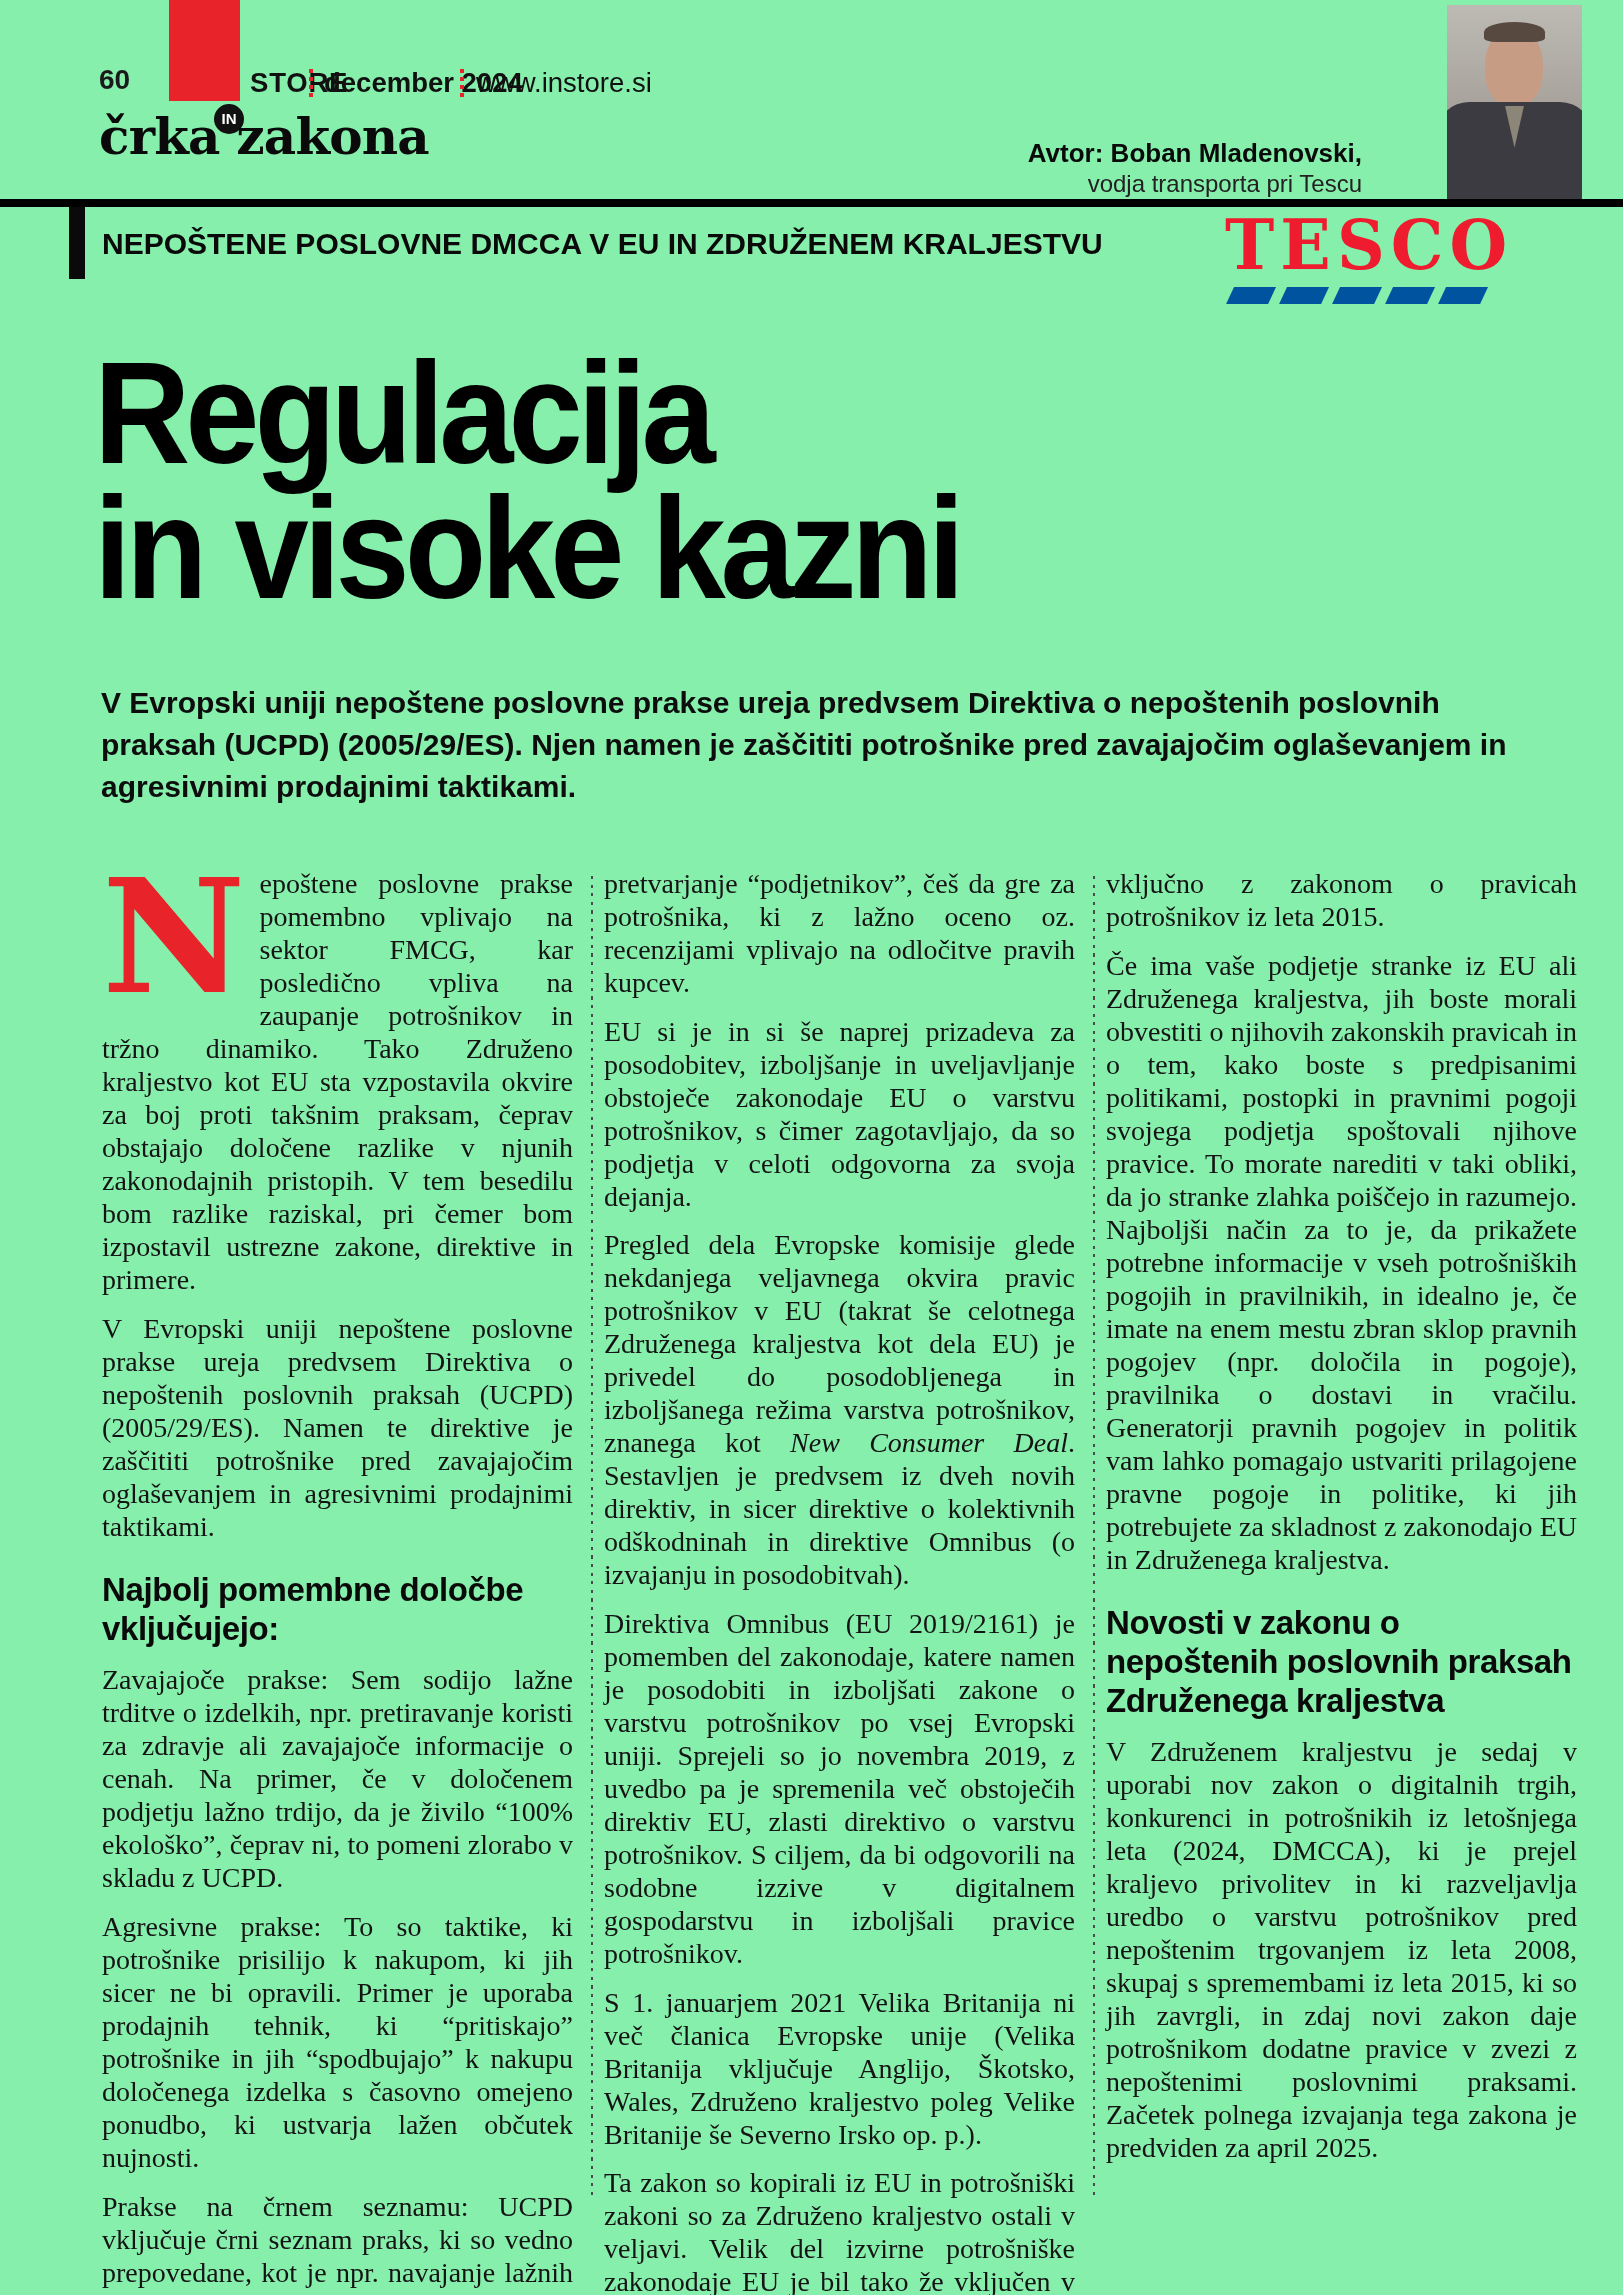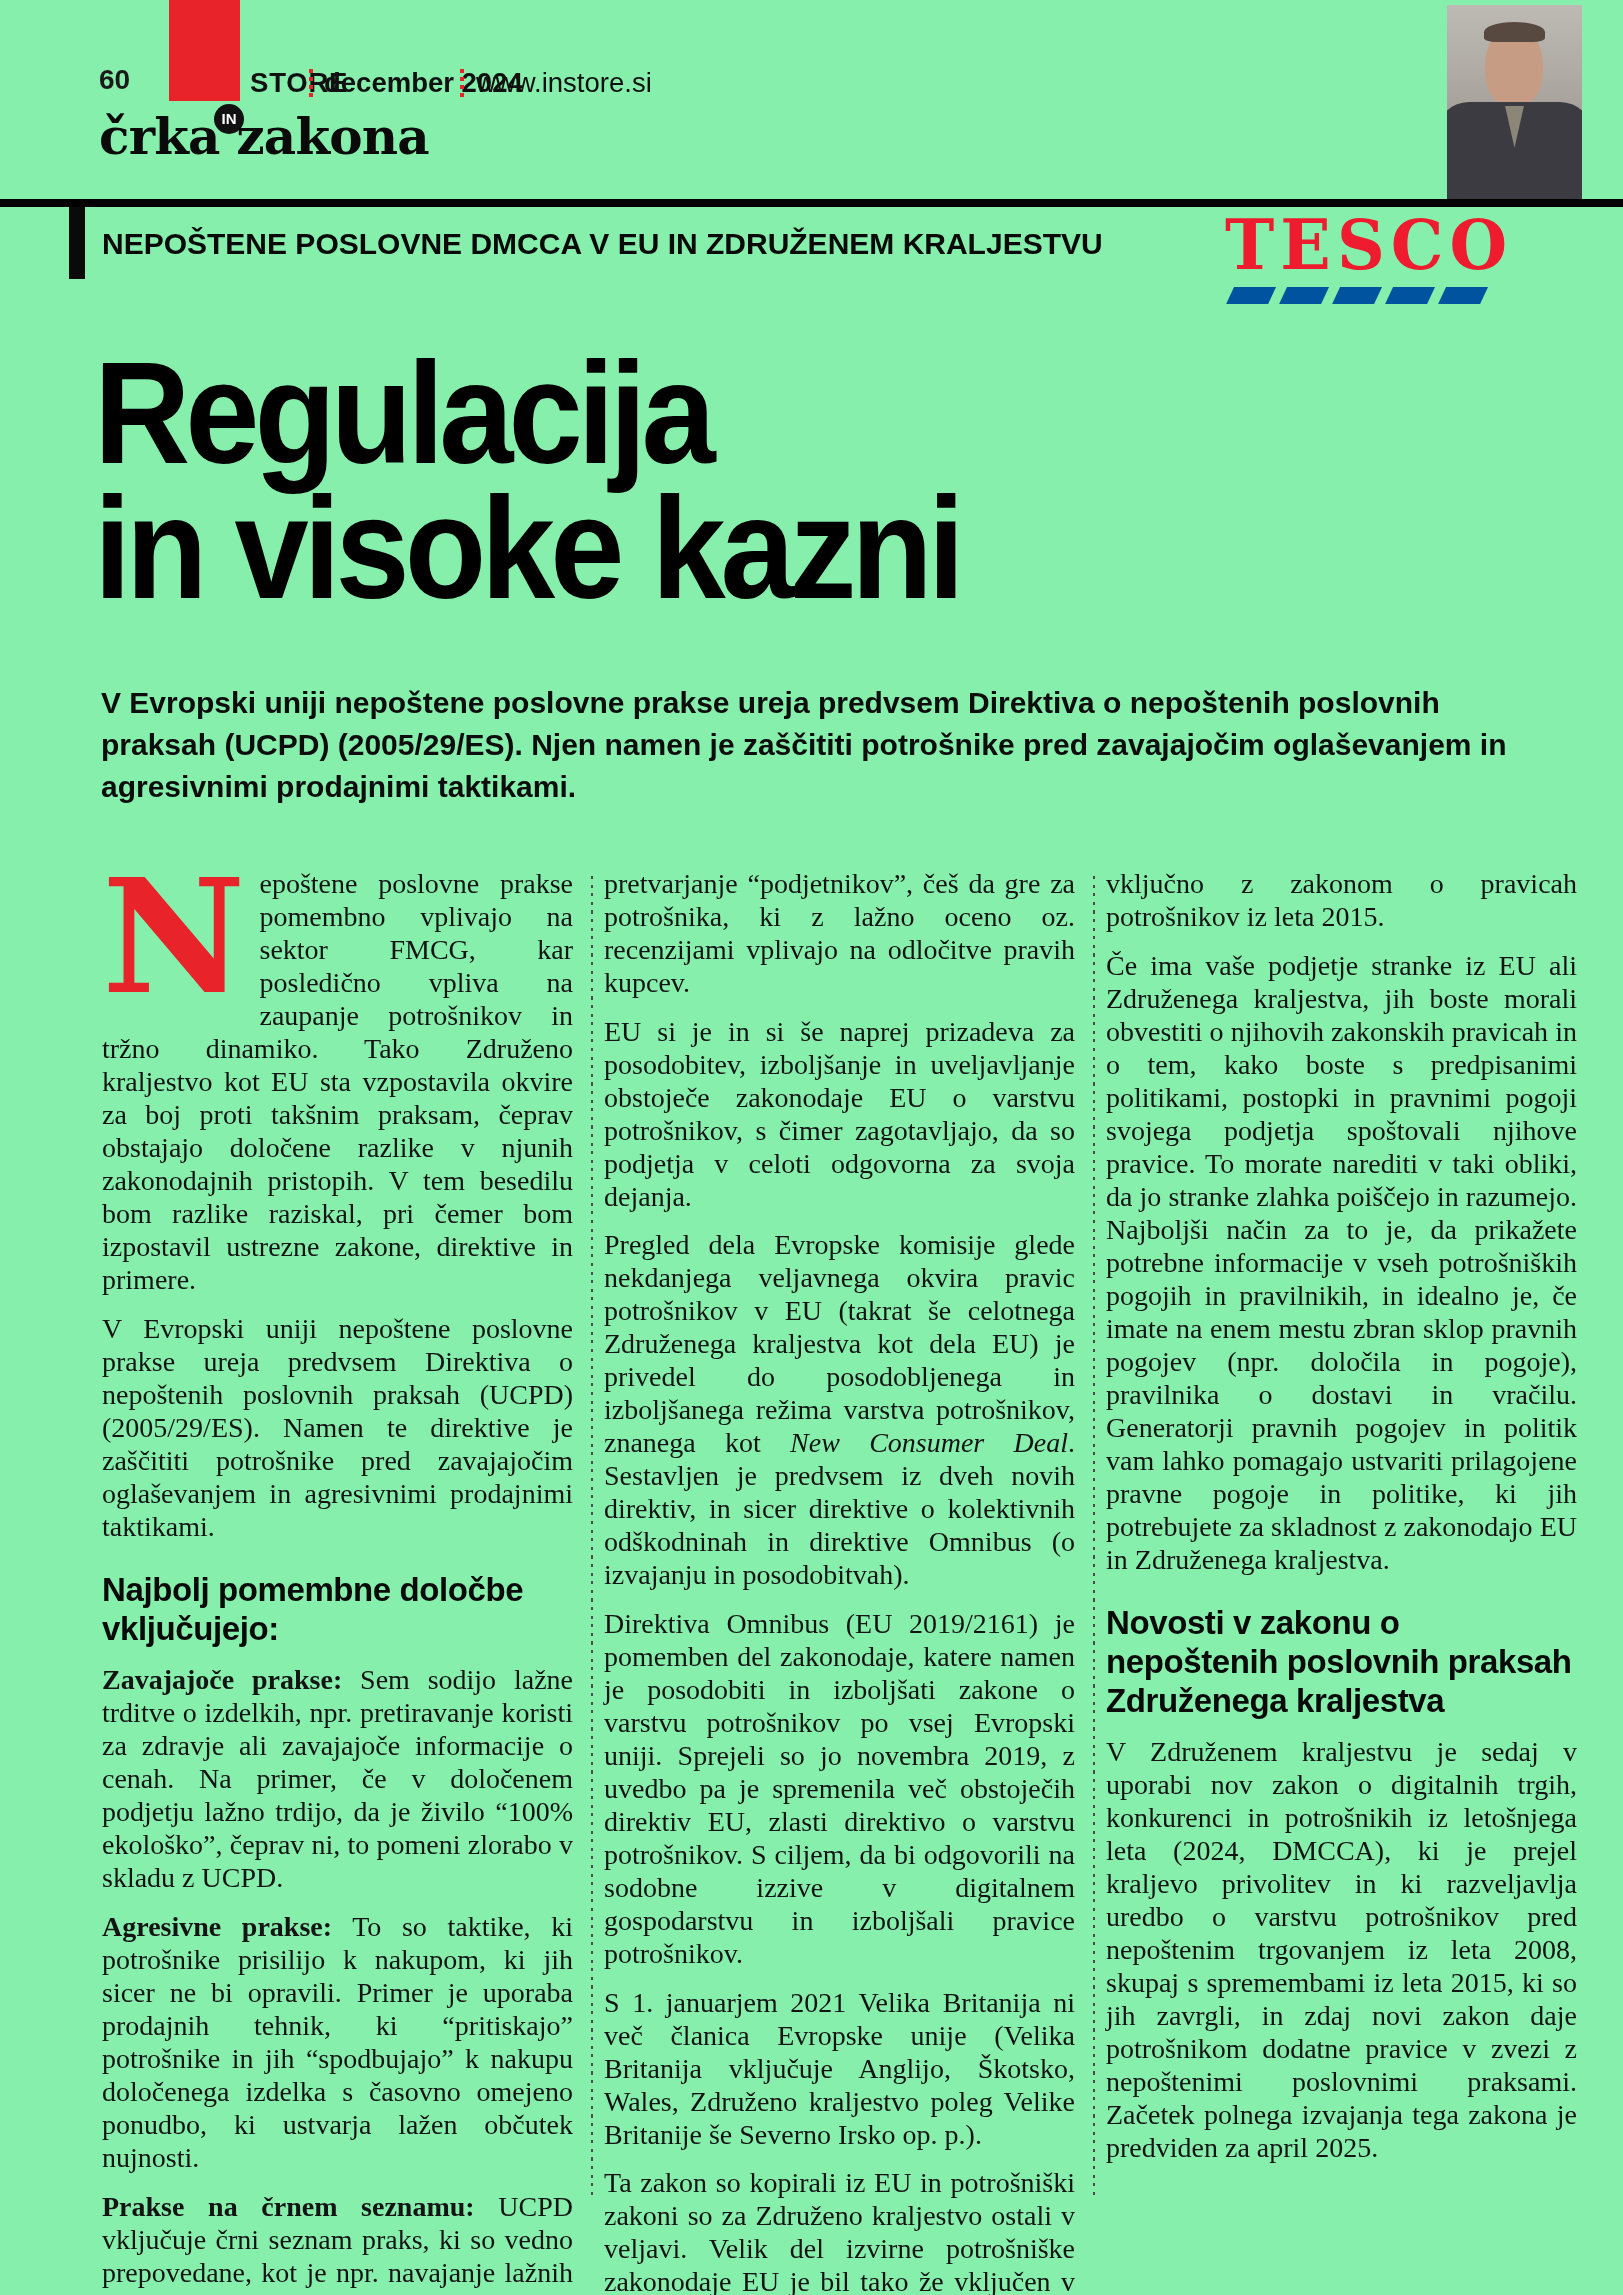--- a/index.html
+++ b/index.html
@@ -98,21 +98,21 @@
   }
   
   .columns {
     position:absolute; left:102px; top:867px; width:1476px;
     display:grid; grid-template-columns:471px 471px 471px; column-gap:31px;
   }
   .body-p {
     margin:0 0 15.7px 0; font:normal 28px/33px "Liberation Serif", serif;
     text-align:justify; color:#141414;
   }
-  .body-p b { font-weight:bold; }
+  .body-p b { font-weight:normal; }
   .body-p i { font-style:italic; }
   .dropcap {
     float:left; font:bold 157px/0.8 "DejaVu Serif", serif; color:#e8232a;
     margin:7.9px 14px 0 0;
   }
   .subhead {
     margin:27px 0 15.7px 0; font:bold 33px/39px "Liberation Sans", sans-serif;
     letter-spacing:-0.4px; color:#0a0a0a; text-align:left;
   }
   .vsep {
@@ -130,20 +130,24 @@
   <div class="pagenum">60</div>
   <div class="red-banner"></div>
   <div class="in-circle"><span>IN</span></div>
   <div class="brand-store">STORE</div>
   <div class="hsep s1"></div>
   <div class="issue">december 2024</div>
   <div class="hsep s2"></div>
   <div class="site">www.instore.si</div>
   <div class="section-title">črka zakona</div>
 
+  <div class="author">
+    <div class="author-name">Avtor: Boban Mladenovski,</div>
+    <div class="author-role">vodja transporta pri Tescu</div>
+  </div>
 
   <div class="photo">
     <div class="head"></div>
     <div class="hair"></div>
     <div class="jacket"></div>
     <div class="shirt"></div>
   </div>
 
   <div class="rule"></div>
 

